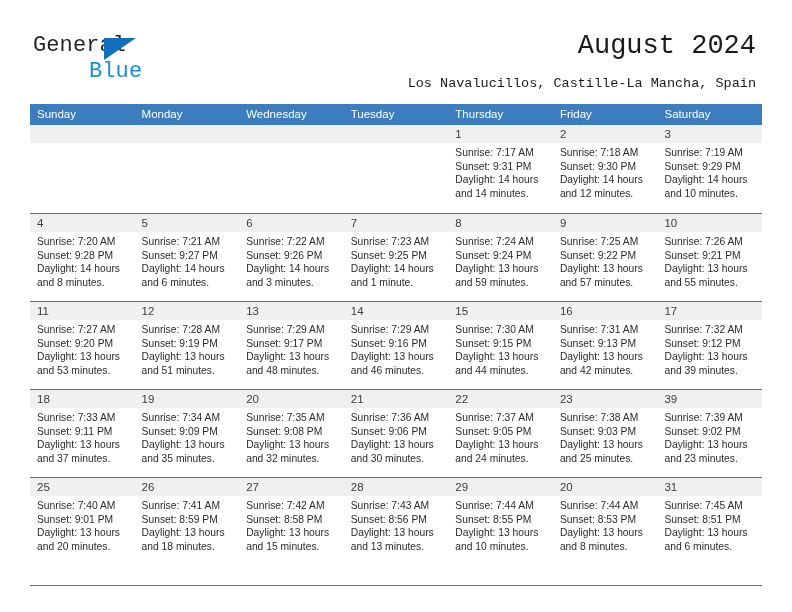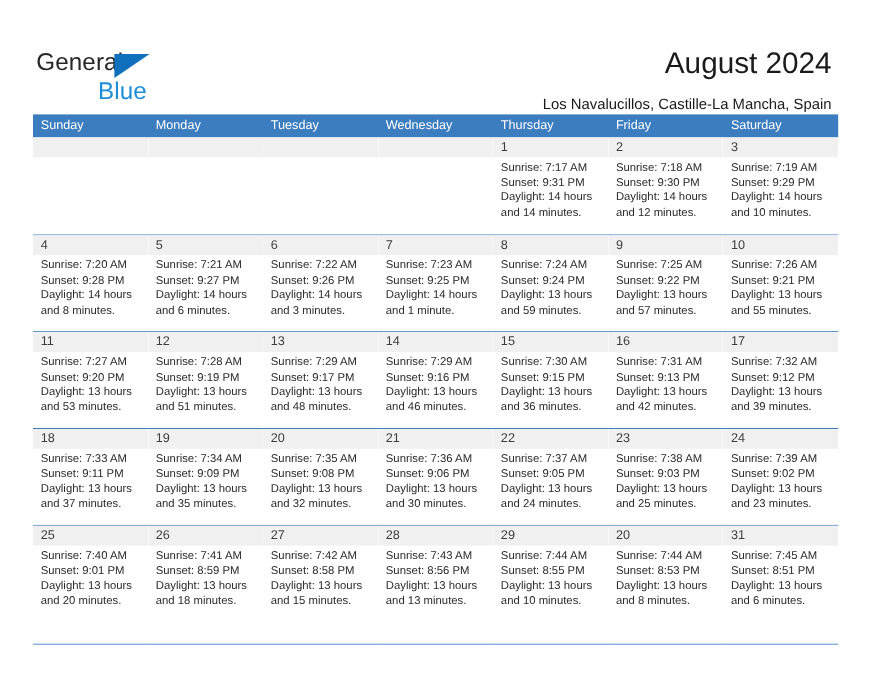--- a/index.html
+++ b/index.html
@@ -18,23 +18,24 @@
     position: relative;
     width: 792px;
     height: 612px;
     box-sizing: border-box;
   }
 
   
   .header {
     position: absolute;
     left: 0;
-    top: 11px;
+    top: 0;
     width: 792px;
     height: 104px;
+    font-family: Liberation Mono, monospace;
   }
   .brand {
     position: absolute;
     left: 33px;
     top: 33px;
     width: 220px;
     height: 52px;
   }
   .brand-general {
     position: absolute;
@@ -160,22 +161,22 @@
       <span class="brand-blue">Blue</span>
     </div>
     <div class="title">August 2024</div>
     <div class="subtitle">Los Navalucillos, Castille-La Mancha, Spain</div>
   </div>
 
   <div class="calendar">
     <div class="weekday-row">
       <div class="weekday">Sunday</div>
       <div class="weekday">Monday</div>
+      <div class="weekday">Wednesday</div>
       <div class="weekday">Tuesday</div>
-      <div class="weekday">Wednesday</div>
       <div class="weekday">Thursday</div>
       <div class="weekday">Friday</div>
       <div class="weekday">Saturday</div>
     </div>
 
     <div class="week first">
       <div class="cell empty">
         <div class="daynum"></div>
         <div class="lines">
           <div></div>
@@ -342,21 +343,21 @@
           <div>Daylight: 13 hours</div>
           <div>and 46 minutes.</div>
         </div>
       </div>
       <div class="cell">
         <div class="daynum">15</div>
         <div class="lines">
           <div>Sunrise: 7:30 AM</div>
           <div>Sunset: 9:15 PM</div>
           <div>Daylight: 13 hours</div>
-          <div>and 36 minutes.</div>
+          <div>and 44 minutes.</div>
         </div>
       </div>
       <div class="cell">
         <div class="daynum">16</div>
         <div class="lines">
           <div>Sunrise: 7:31 AM</div>
           <div>Sunset: 9:13 PM</div>
           <div>Daylight: 13 hours</div>
           <div>and 42 minutes.</div>
         </div>
@@ -421,21 +422,21 @@
       <div class="cell">
         <div class="daynum">23</div>
         <div class="lines">
           <div>Sunrise: 7:38 AM</div>
           <div>Sunset: 9:03 PM</div>
           <div>Daylight: 13 hours</div>
           <div>and 25 minutes.</div>
         </div>
       </div>
       <div class="cell">
-        <div class="daynum">24</div>
+        <div class="daynum">39</div>
         <div class="lines">
           <div>Sunrise: 7:39 AM</div>
           <div>Sunset: 9:02 PM</div>
           <div>Daylight: 13 hours</div>
           <div>and 23 minutes.</div>
         </div>
       </div>
     </div>
 
     <div class="week last">

